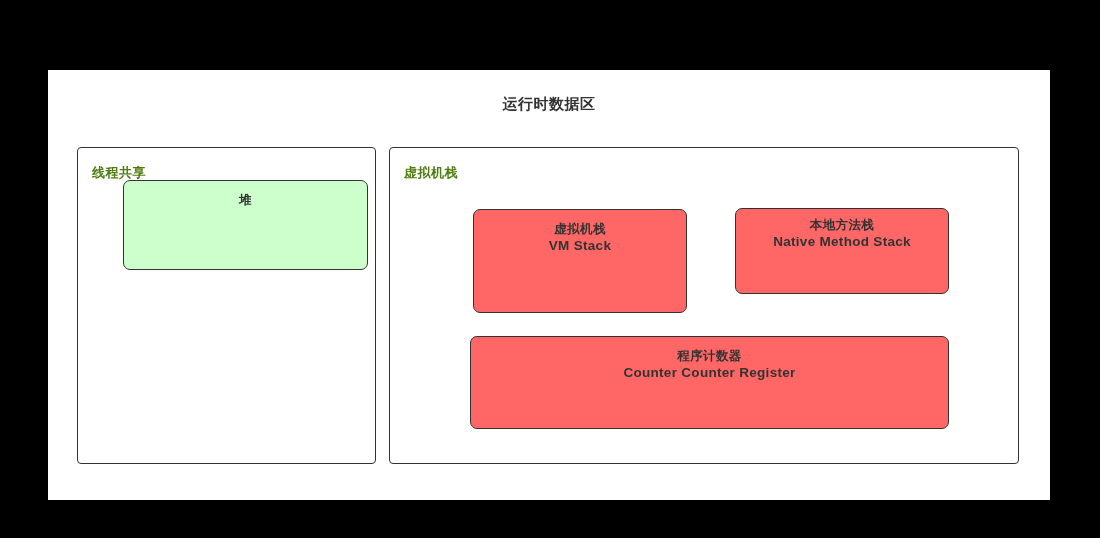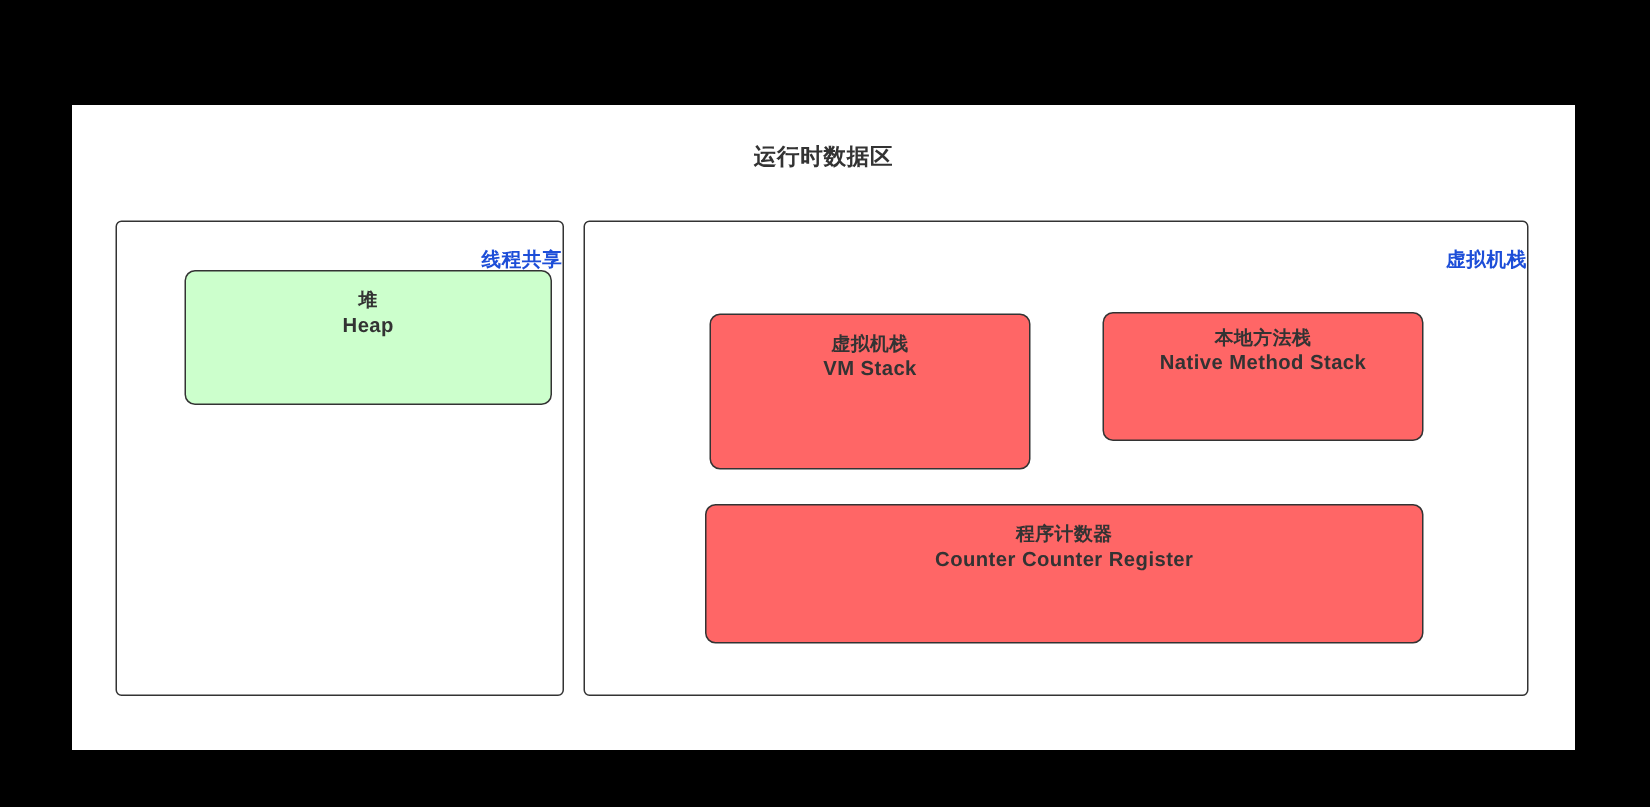--- a/index.html
+++ b/index.html
@@ -60,27 +60,27 @@
     height: 317px;
   }
   .panel-private {
     left: 341px;
     top: 77px;
     width: 630px;
     height: 317px;
   }
   .panel-title {
     position: absolute;
-    left: 0;
+    left: 14px;
     top: 16px;
     width: 100%;
-    text-align: right;
+    text-align: left;
     font-size: 13px;
     font-weight: bold;
-    color: #1d4ed8;
+    color: #4d7c0f;
     letter-spacing: 0.5px;
   }
 
   
   .region-box {
     position: absolute;
     box-sizing: border-box;
     border: 1.6px solid #333333;
     border-radius: 7px;
     padding-top: 11px;
@@ -149,21 +149,20 @@
   <div class="card">
 
     <div class="diagram-title">运行时数据区</div>
 
     <div class="panel panel-shared">
       <div class="panel-title">线程共享</div>
     </div>
 
     <div class="region-box green box-heap">
       <span class="region-cn">堆</span>
-      <span class="region-en">Heap</span>
     </div>
 
 
     <div class="panel panel-private">
       <div class="panel-title">虚拟机栈</div>
     </div>
 
     <div class="region-box red box-vm-stack">
       <span class="region-cn">虚拟机栈</span>
       <span class="region-en">VM Stack</span>

